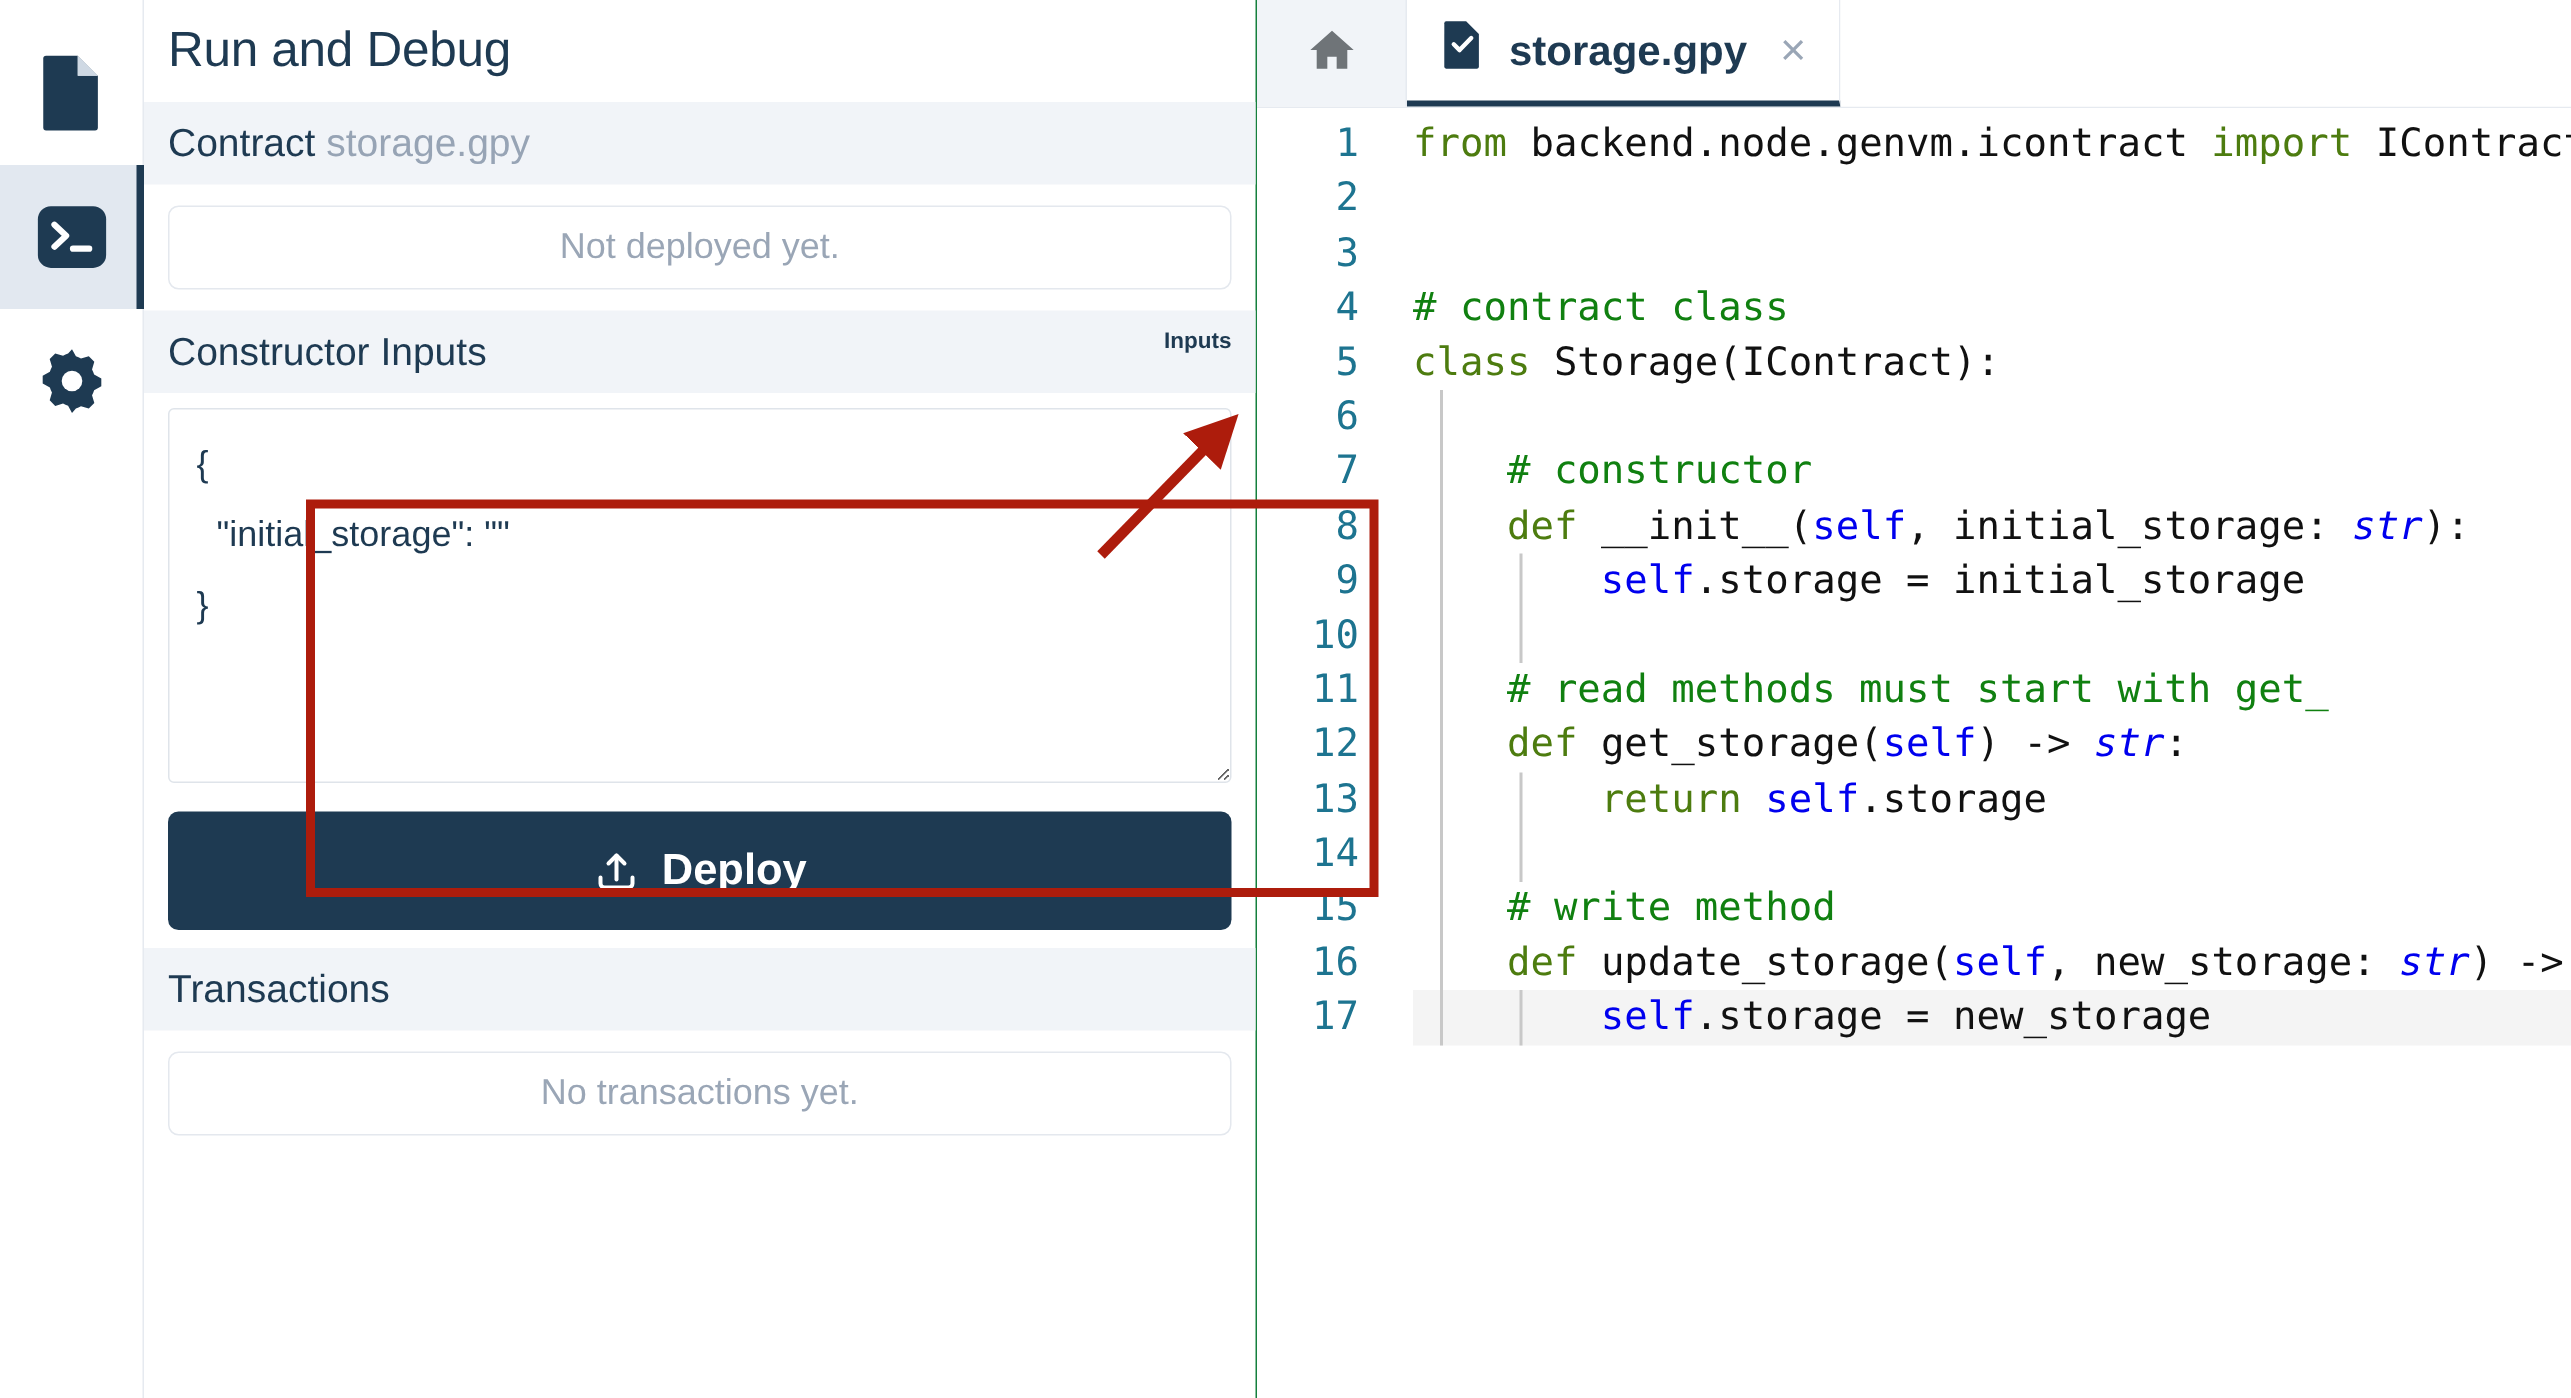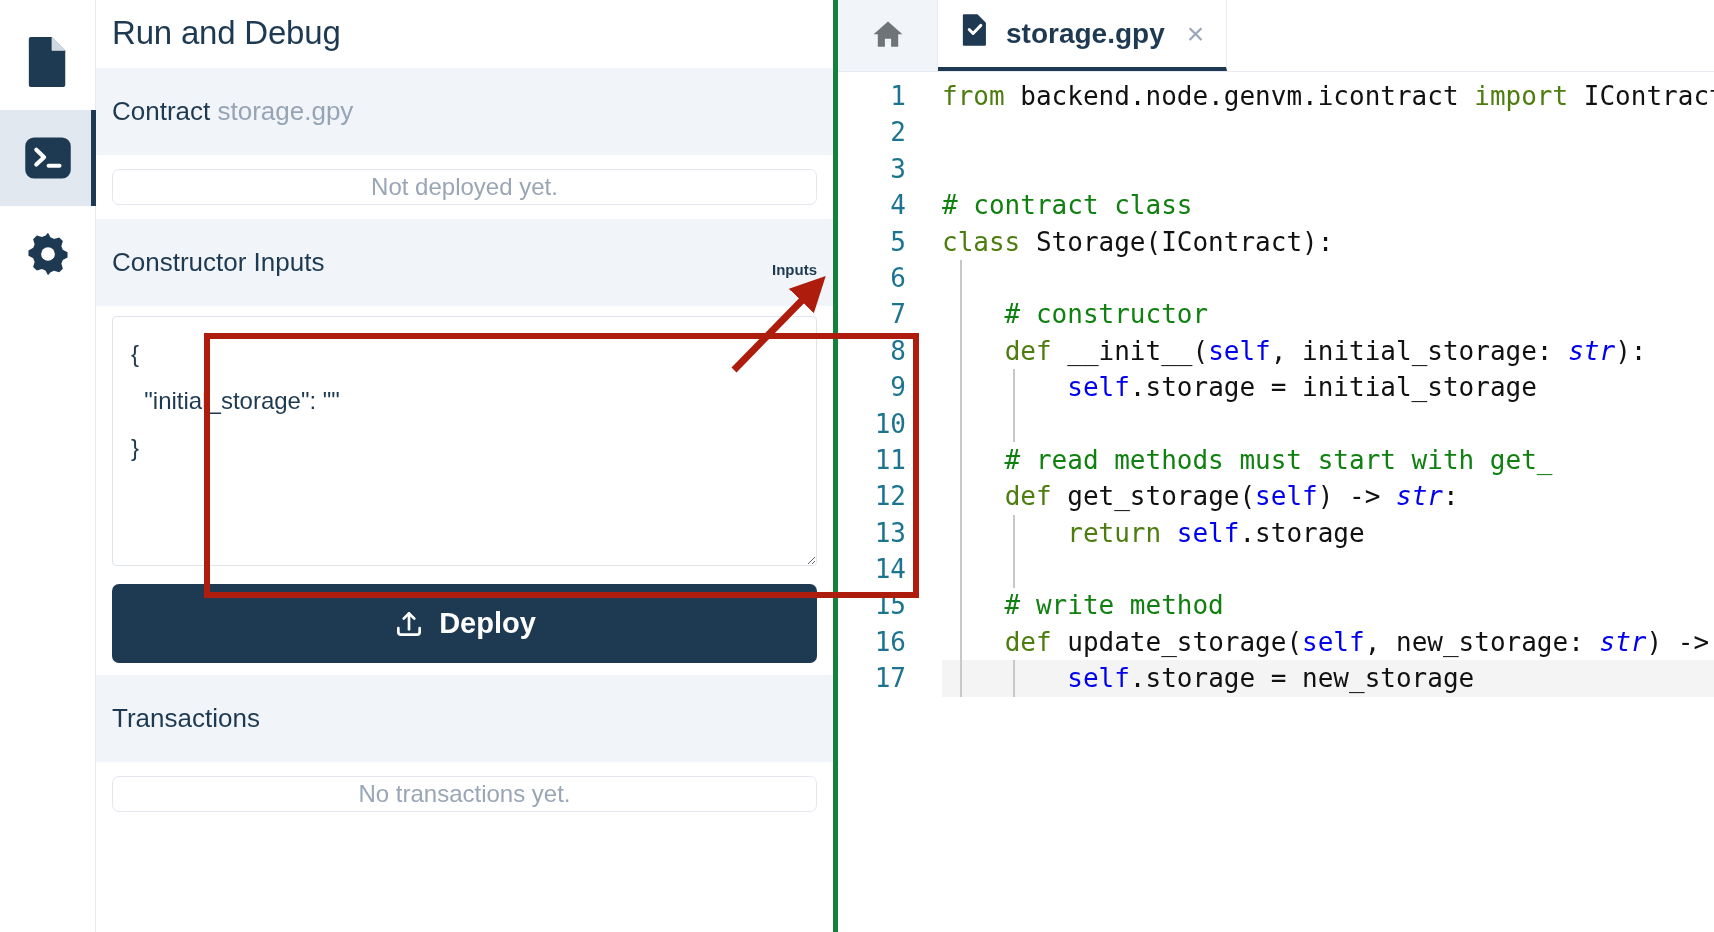--- a/index.html
+++ b/index.html
@@ -46,56 +46,56 @@
     background: #1e3a52;
   }
   .activity-item svg { display: block; }
 
   
   .run-panel {
     width: 742px;
     flex: 0 0 742px;
     height: 932px;
     background: #ffffff;
-    border-right: 5px solid #15803d;
+    border-right: 1px solid #15803d;
     display: flex;
     flex-direction: column;
     position: relative;
   }
   .panel-title {
     font-size: 33px;
     font-weight: 400;
     color: #1e3a52;
     padding: 14px 16px 16px 16px;
     letter-spacing: -0.2px;
   }
   .section-head {
     background: #f1f4f8;
-    padding: 28px 16px;
-    display: flex;
-    align-items: flex-end;
+    padding: 12px 16px;
+    display: flex;
+    align-items: flex-start;
     justify-content: space-between;
     font-size: 26px;
     color: #1e3a52;
     font-weight: 400;
   }
   .section-head .muted {
     color: #97a4b5;
     font-weight: 400;
   }
   .section-head .hint {
     font-size: 15px;
     font-weight: 700;
     color: #1e3a52;
   }
   .empty-box {
     margin: 14px 16px;
     border: 1px solid #e4e8ee;
     border-radius: 7px;
-    height: 36px;
+    height: 56px;
     display: flex;
     align-items: center;
     justify-content: center;
     color: #9aa6b6;
     font-size: 24px;
   }
   .inputs-wrap {
     position: relative;
     margin: 10px 16px 0 16px;
   }

